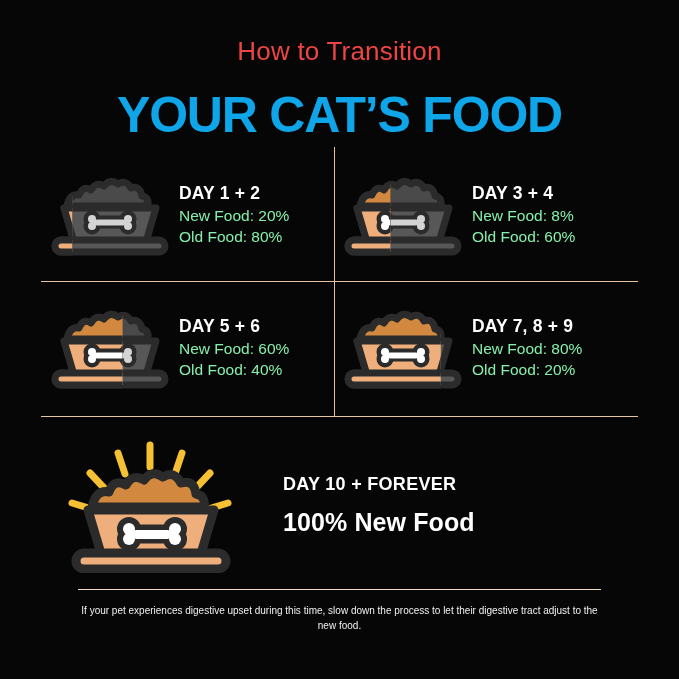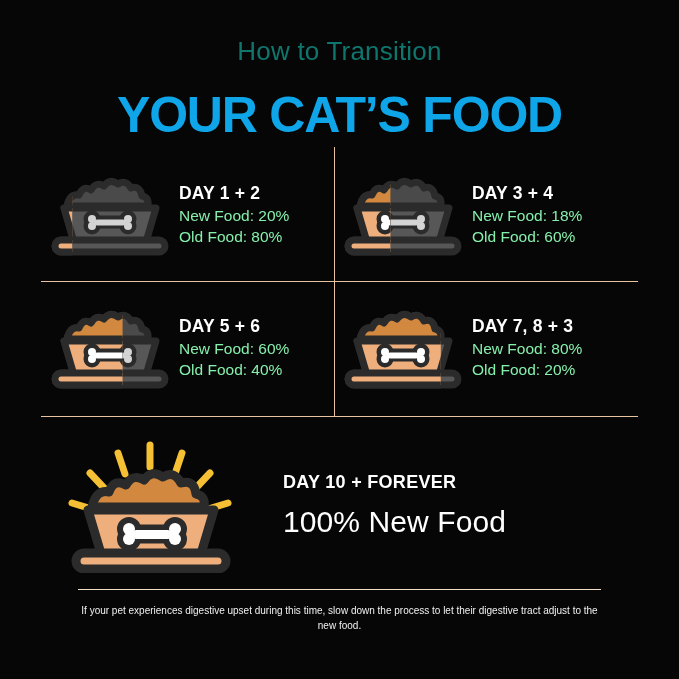--- a/index.html
+++ b/index.html
@@ -15,21 +15,21 @@
   }
   .page{ position:absolute; inset:0; }
 
   
   .eyebrow{
     position:absolute; top:36px; left:0; right:0;
     text-align:center;
     font-size:26px;
     font-weight:400;
     letter-spacing:.2px;
-    color:#0f766e;
+    color:#ef4444;
   }
   .headline{
     position:absolute; top:86px; left:0; right:0;
     text-align:center;
     font-size:50px;
     font-weight:700;
     letter-spacing:-1.2px;
     color:#0ea5e9;
     white-space:nowrap;
   }
@@ -103,22 +103,22 @@
   .hero .txt{ padding-left:42px; }
   .hero-title{
     font-size:18px;
     font-weight:700;
     letter-spacing:.3px;
     line-height:1.25;
     color:#fff;
     white-space:nowrap;
   }
   .hero-sub{
-    font-size:30px;
-    font-weight:400;
+    font-size:25px;
+    font-weight:700;
     letter-spacing:.1px;
     color:#fff;
     margin-top:12px;
     white-space:nowrap;
   }
 
   
   .footer{
     position:absolute;
     left:78px; top:603px; width:523px;
@@ -222,21 +222,21 @@
             <g fill="#ffffff">
               <rect x="47" y="49.5" width="32" height="6" rx="3"></rect>
               <circle cx="45" cy="49" r="4"></circle>
                 <circle cx="45" cy="56" r="4"></circle>
             </g>
           </g>
         </svg>
       </div>
       <div class="txt">
         <div class="day-title">DAY 3 + 4</div>
-        <div class="day-line">New Food: 18%</div>
+        <div class="day-line">New Food: 8%</div>
         <div class="day-line">Old Food: 60%</div>
       </div>
     </div>
 
     <div class="cell">
       <div class="bowl-wrap">
         <svg width="126" height="92" viewBox="0 0 126 92">
           <defs>
             <clipPath id="clipC">
                 <rect x="0" y="0" width="75.6" height="92"></rect>
@@ -331,21 +331,21 @@
               <rect x="47" y="49.5" width="32" height="6" rx="3"></rect>
               <circle cx="45" cy="49" r="4"></circle>
                 <circle cx="45" cy="56" r="4"></circle>
               <circle cx="81" cy="49" r="4"></circle>
                 <circle cx="81" cy="56" r="4"></circle>
             </g>
           </g>
         </svg>
       </div>
       <div class="txt">
-        <div class="day-title">DAY 7, 8 + 3</div>
+        <div class="day-title">DAY 7, 8 + 9</div>
         <div class="day-line">New Food: 80%</div>
         <div class="day-line">Old Food: 20%</div>
       </div>
     </div>
 
   </div>
 
   <div class="hero">
     <div class="bowl-wrap">
       <svg width="176" height="136" viewBox="0 0 176 136">

